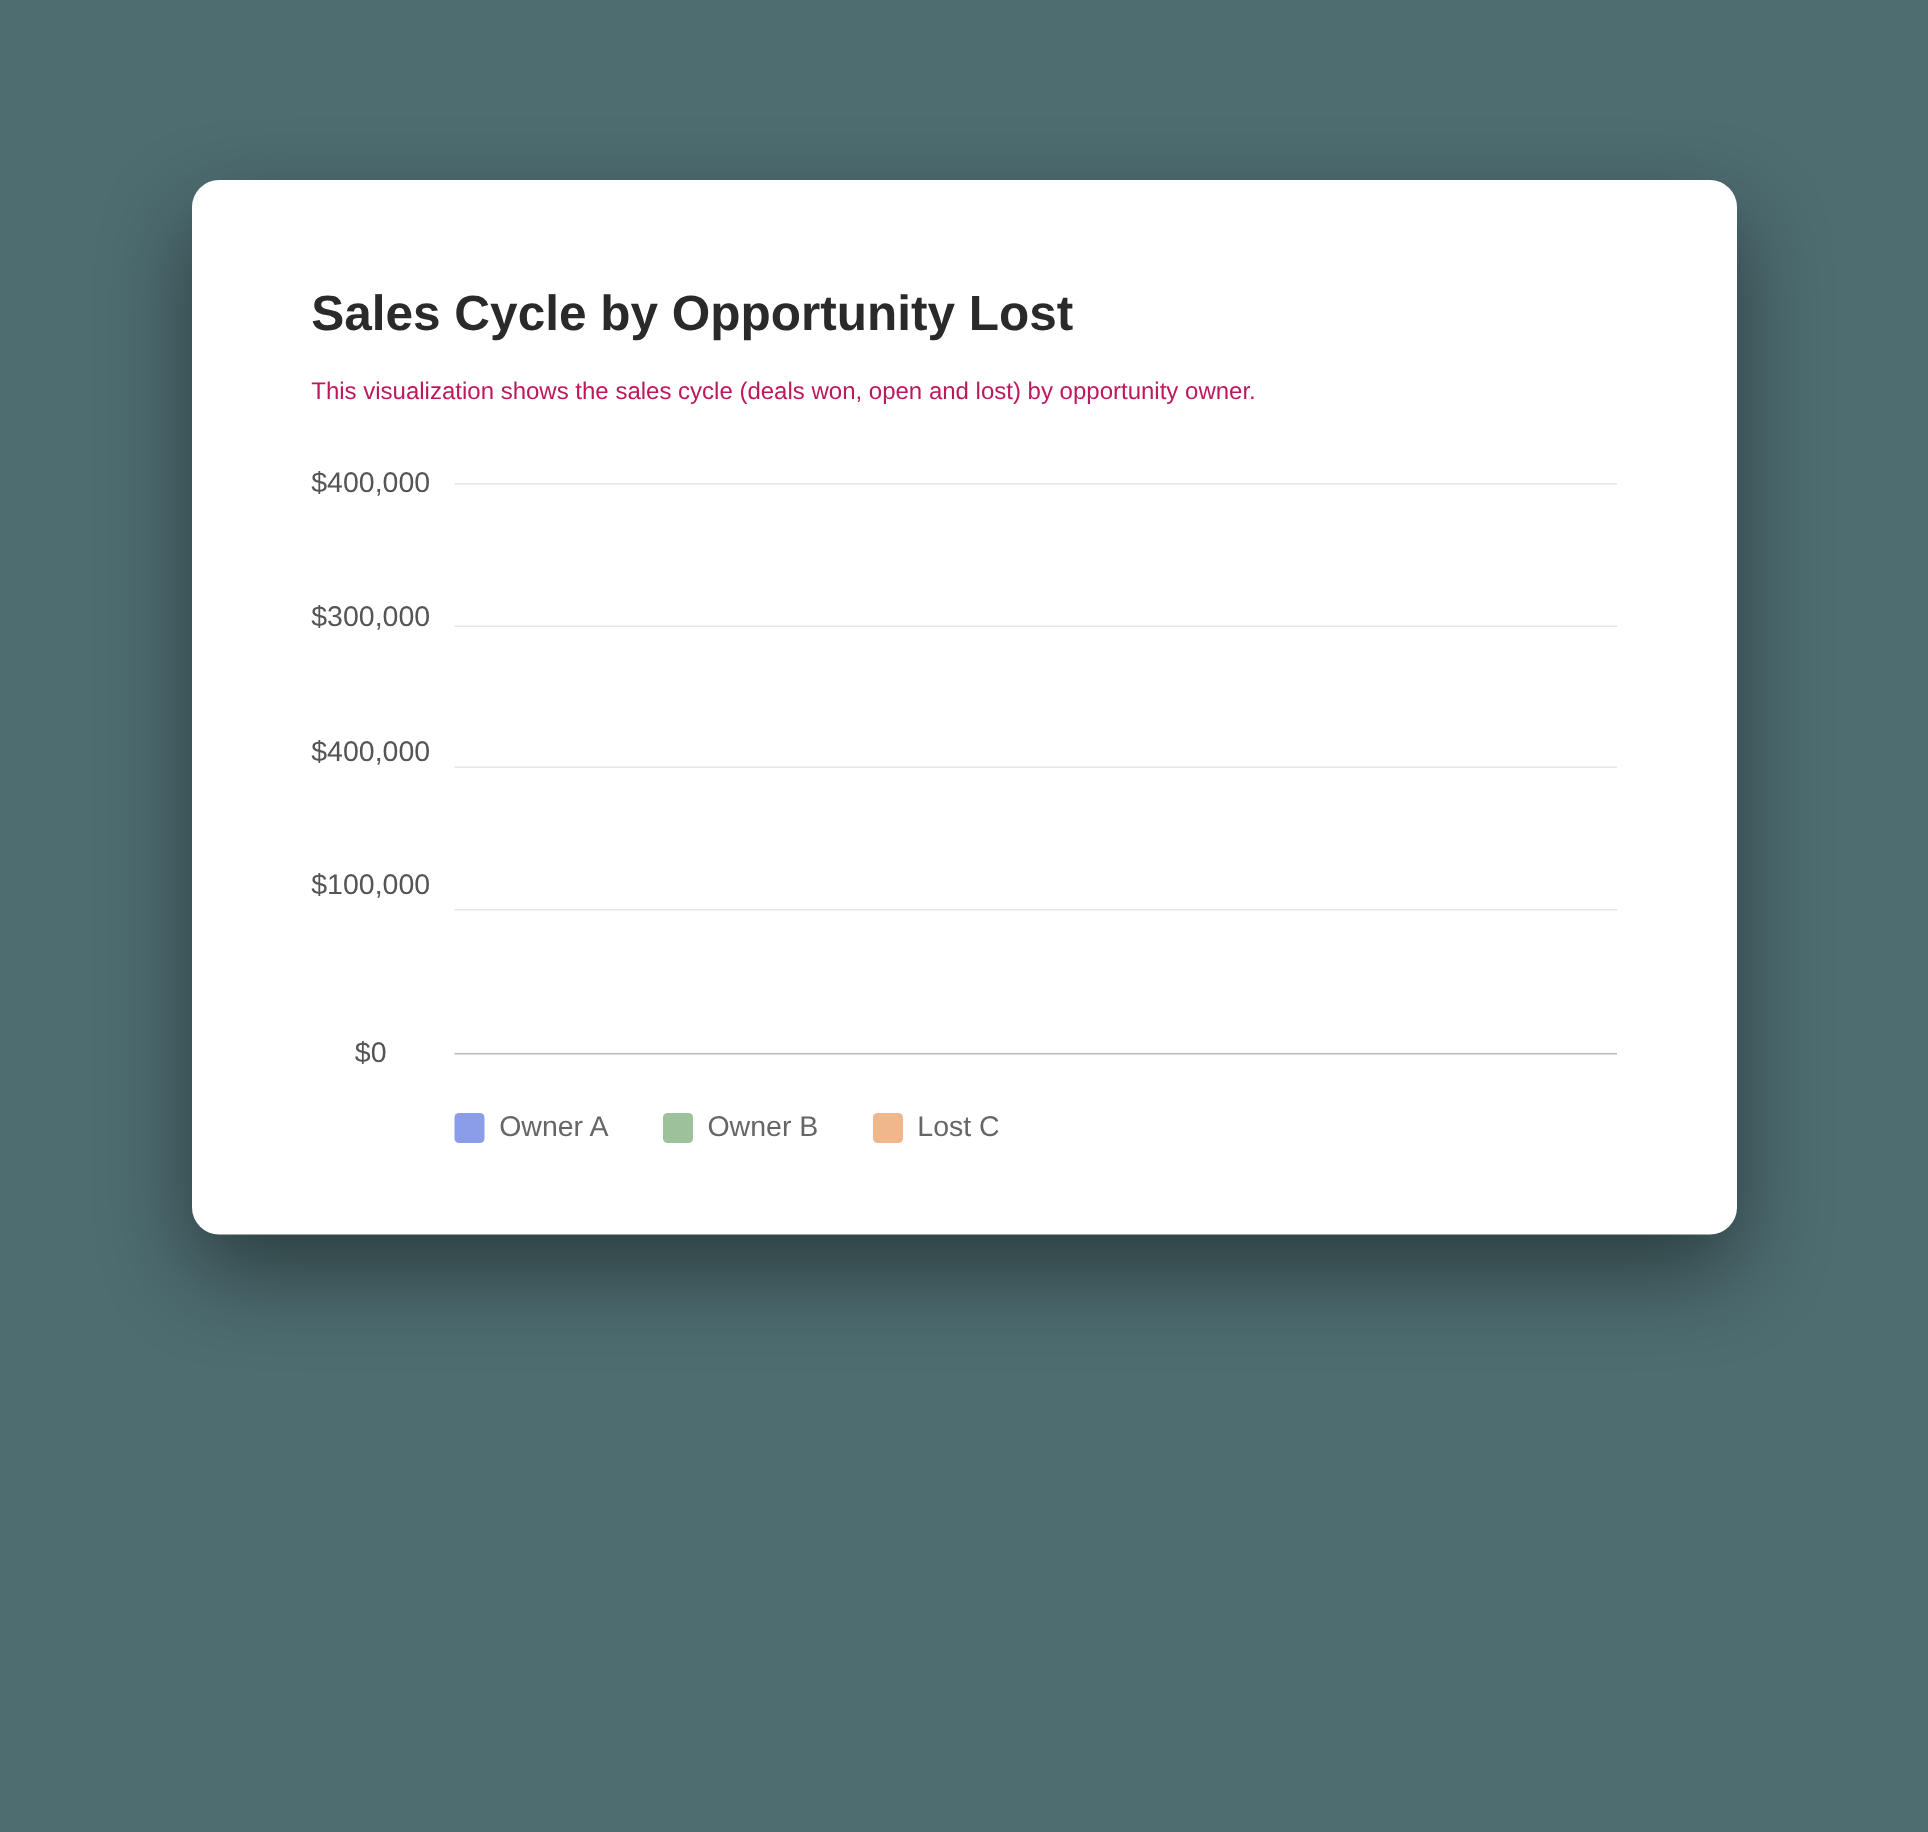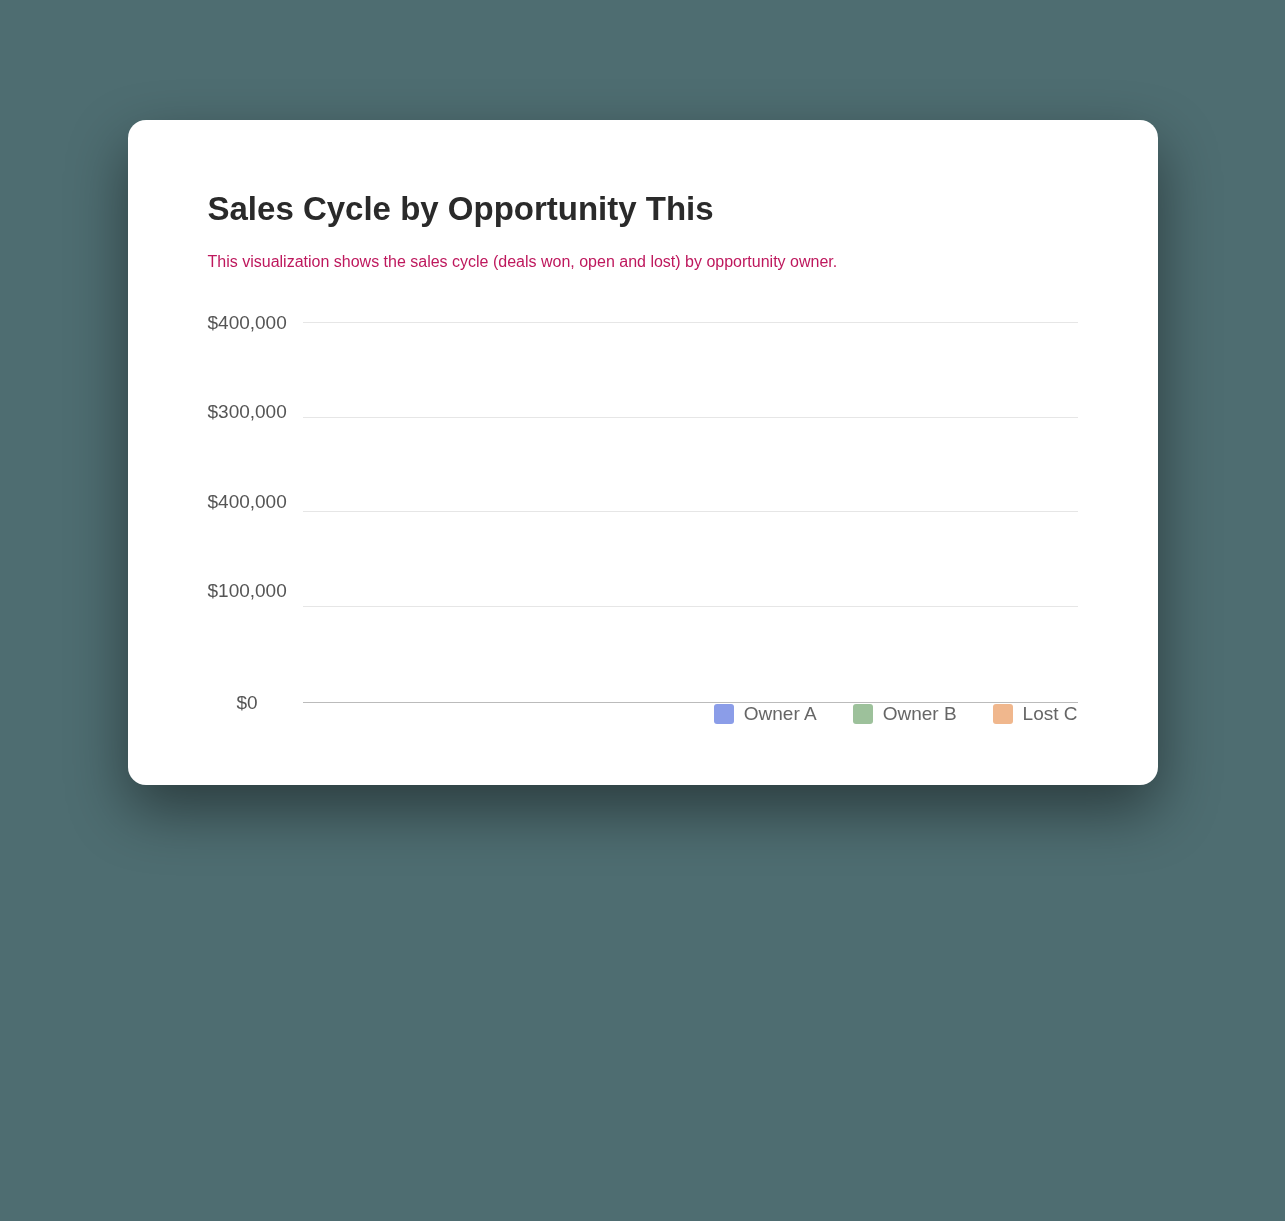--- a/index.html
+++ b/index.html
@@ -78,33 +78,34 @@
     .x-axis {
       display: flex;
       justify-content: space-around;
       margin-top: 18px;
       font-size: 20px;
       color: #333;
     }
     .x-label { width: 180px; text-align: center; }
     .legend {
       display: flex;
-      justify-content: flex-end;
+      justify-content: flex-start;
       gap: 36px;
+      margin-top: 38px;
       font-size: 19px;
       color: #666;
     }
     .legend-item { display: flex; align-items: center; gap: 10px; }
     .swatch { width: 20px; height: 20px; border-radius: 3px; }
   </style>
 </head>
 <body>
 
 <div class="card">
-  <h1 class="title">Sales Cycle by Opportunity This</h1>
+  <h1 class="title">Sales Cycle by Opportunity Lost</h1>
   <p class="subtitle">This visualization shows the sales cycle (deals won, open and lost) by opportunity owner.</p>
 
   <div class="chart-wrap">
     <div class="y-axis">
       <div class="y-tick">$400,000</div>
       <div class="y-tick">$300,000</div>
       <div class="y-tick">$400,000</div>
       <div class="y-tick">$100,000</div>
       <div class="y-tick">$0</div>
     </div>

